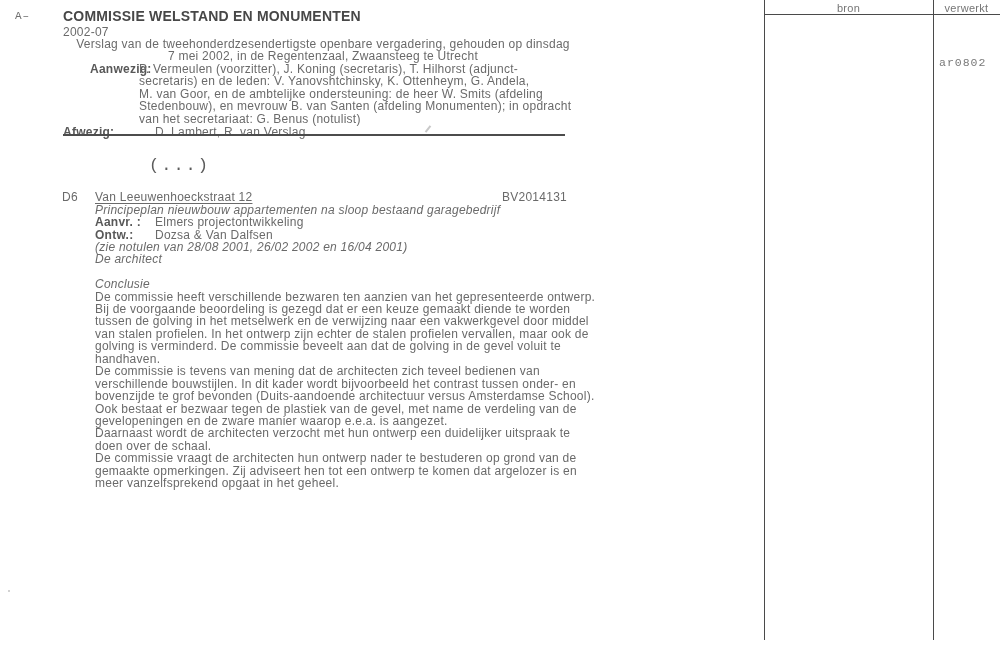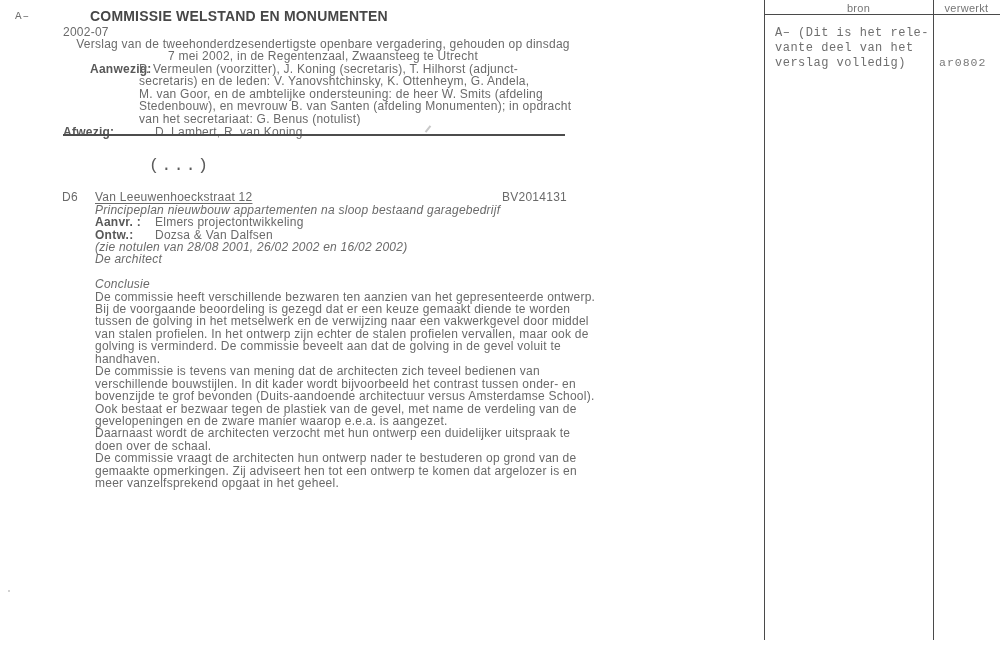--- a/index.html
+++ b/index.html
@@ -28,50 +28,50 @@
   .dots{font-size:17px;color:#5c5c5c;letter-spacing:2px;}
   .artifact{background:#9a9a9a;}
 </style>
 </head>
 <body>
 
 <div class="canvas">
 
   <div class="abs mono margin-mark" style="left:15px;top:10px;">A–</div>
 
-  <div class="abs title" style="left:63px;top:9px;margin-left:27px;">COMMISSIE WELSTAND EN MONUMENTEN</div>
+  <div class="abs title" style="left:63px;top:9px;">COMMISSIE WELSTAND EN MONUMENTEN</div>
   <div class="abs txt" style="left:63px;top:26px;">2002-07</div>
   <div class="abs txt pre" style="left:63px;top:38px;width:520px;text-align:center;">Verslag van de tweehonderdzesendertigste openbare vergadering, gehouden op dinsdag
 7 mei 2002, in de Regentenzaal, Zwaansteeg te Utrecht</div>
 
   <div class="abs txt bold" style="left:63px;top:63px;margin-left:27px;">Aanwezig:</div>
   <div class="abs txt pre" style="left:139px;top:63px;width:440px;">P. Vermeulen (voorzitter), J. Koning (secretaris), T. Hilhorst (adjunct-
 secretaris) en de leden: V. Yanovshtchinsky, K. Ottenheym, G. Andela,
 M. van Goor, en de ambtelijke ondersteuning: de heer W. Smits (afdeling
 Stedenbouw), en mevrouw B. van Santen (afdeling Monumenten); in opdracht
 van het secretariaat: G. Benus (notulist)</div>
   <div class="abs txt bold" style="left:63px;top:125.5px;">Afwezig:</div>
-  <div class="abs txt" style="left:155px;top:125.5px;">D. Lambert, R. van Koning</div>
+  <div class="abs txt" style="left:155px;top:125.5px;">D. Lambert, R. van Verslag</div>
 
   <div class="abs rule" style="left:63px;top:134px;width:502px;"></div>
 
   <div class="abs artifact" style="left:427px;top:125px;width:2px;height:8px;transform:rotate(38deg);opacity:.55;"></div>
 
   <div class="abs mono dots" style="left:149px;top:156px;">(...)</div>
 
   <div class="abs txt" style="left:62px;top:191px;">D6</div>
   <div class="abs txt underline" style="left:95px;top:191px;">Van Leeuwenhoeckstraat 12</div>
   <div class="abs txt" style="left:502px;top:191px;">BV2014131</div>
   <div class="abs txt italic" style="left:95px;top:203.5px;">Principeplan nieuwbouw appartementen na sloop bestaand garagebedrijf</div>
 
   <div class="abs txt bold" style="left:95px;top:216px;text-align:right;">Aanvr. :</div>
   <div class="abs txt" style="left:155px;top:216px;">Elmers projectontwikkeling</div>
   <div class="abs txt bold" style="left:95px;top:228.5px;">Ontw.:</div>
   <div class="abs txt" style="left:155px;top:228.5px;">Dozsa &amp; Van Dalfsen</div>
-  <div class="abs txt italic" style="left:95px;top:240.5px;">(zie notulen van 28/08 2001, 26/02 2002 en 16/02 2002)</div>
+  <div class="abs txt italic" style="left:95px;top:240.5px;">(zie notulen van 28/08 2001, 26/02 2002 en 16/04 2001)</div>
 
   <div class="abs txt italic" style="left:95px;top:253px;">De architect</div>
   <div class="abs txt italic" style="left:95px;top:278px;">Conclusie</div>
   <div class="abs txt pre" style="left:95px;top:290.5px;width:520px;">De commissie heeft verschillende bezwaren ten aanzien van het gepresenteerde ontwerp.
 Bij de voorgaande beoordeling is gezegd dat er een keuze gemaakt diende te worden
 tussen de golving in het metselwerk en de verwijzing naar een vakwerkgevel door middel
 van stalen profielen. In het ontwerp zijn echter de stalen profielen vervallen, maar ook de
 golving is verminderd. De commissie beveelt aan dat de golving in de gevel voluit te
 handhaven.
 De commissie is tevens van mening dat de architecten zich teveel bedienen van
@@ -83,24 +83,21 @@
 doen over de schaal.
 De commissie vraagt de architecten hun ontwerp nader te bestuderen op grond van de
 gemaakte opmerkingen. Zij adviseert hen tot een ontwerp te komen dat argelozer is en
 meer vanzelfsprekend opgaat in het geheel.</div>
 
   <div class="abs" style="left:0;top:0;width:1000px;height:649px;pointer-events:none;">
     <div class="abs vline" style="left:764px;top:0;height:640px;"></div>
     <div class="abs vline" style="left:933px;top:0;height:640px;"></div>
     <div class="abs hline" style="left:764px;top:14px;width:236px;"></div>
 
-    <div class="abs panel-header" style="left:764px;top:2px;width:169px;padding-left:10px;">bron</div>
+    <div class="abs panel-header" style="left:764px;top:2px;width:169px;">bron</div>
     <div class="abs panel-header" style="left:933px;top:2px;width:67px;">verwerkt</div>
 
-    <div class="abs mono type-note pre" style="left:775px;top:26px;width:155px;">A– (Dit is het rele-
-vante deel van het
-verslag volledig)</div>
     <div class="abs mono type-code" style="left:939px;top:56px;">ar0802</div>
   </div>
 
   <div class="abs artifact" style="left:8px;top:590px;width:2px;height:2px;border-radius:50%;opacity:.6;"></div>
 
 </div>
 
 </body></html>

